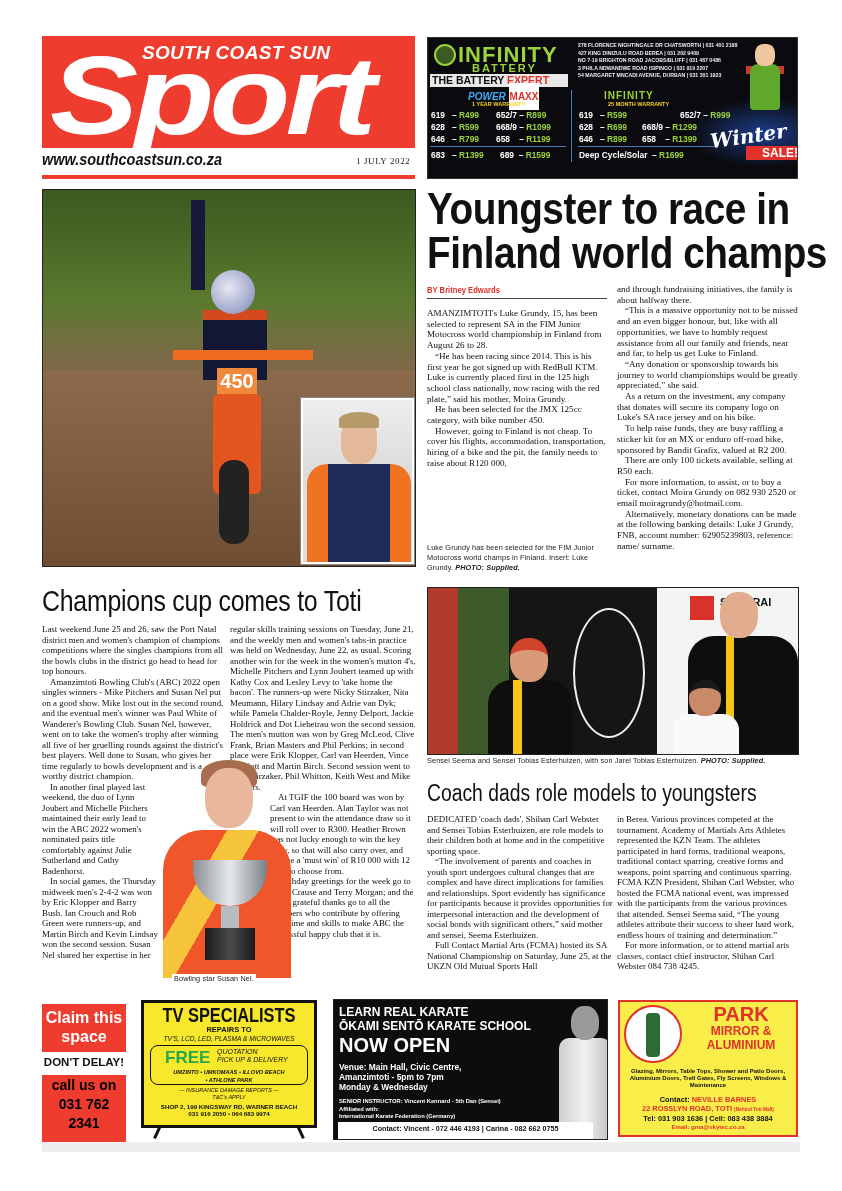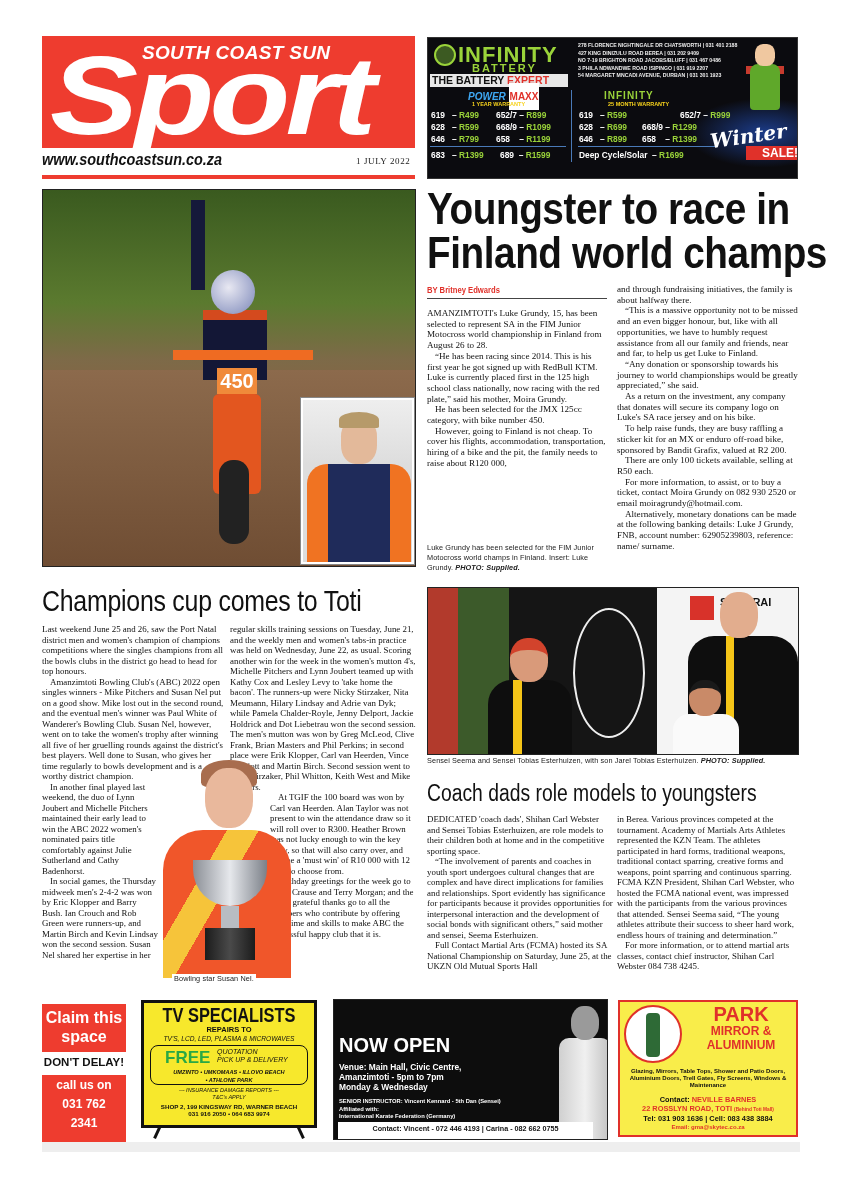--- a/index.html
+++ b/index.html
@@ -95,21 +95,21 @@
   .karate .p3 { position:absolute; left: 243px; top: 92px; width: 70px; height: 76px; }
   .karate .p3 .h { position:absolute; left: 18px; top: 0; width: 32px; height: 36px; border-radius: 45%; background:#c98a68; border-top: 8px solid #1a1a1a; }
   .karate .p3 .b { position:absolute; left: 2px; top: 34px; width: 66px; height: 42px; border-radius: 16px 16px 0 0; background:#fafafa; }
   .karate .logo { position:absolute; left: 262px; top: 8px; width: 24px; height: 24px; background:#d8322a; }
   .karate .samurai { position:absolute; left: 292px; top: 8px; font-family:"Liberation Sans",sans-serif; font-weight:bold; font-size: 11px; color:#111; }
   .h3 { left: 427px; top: 780px; font-family: "Liberation Sans", sans-serif; font-size: 23px; line-height: 26px; transform: scaleX(0.84); transform-origin: left top; white-space: nowrap; }
 
   
   .claim-top { left: 42px; top: 1004px; width: 84px; height: 48px; background: #ee3c2f; color: #fff; font-family: "Liberation Sans", sans-serif; font-weight: bold; font-size: 16px; line-height: 19px; text-align: center; padding-top: 4px; }
   .claim-mid { left: 42px; top: 1056px; width: 84px; font-family: "Liberation Sans", sans-serif; font-weight: bold; font-size: 11.5px; text-align: center; color: #111; }
-  .claim-bot { left: 42px; top: 1075px; width: 84px; height: 72px; background: #ee3c2f; color: #ffffff; font-family: "Liberation Sans", sans-serif; font-weight: bold; font-size: 12px; line-height: 19px; text-align: center; padding-top: 1px; }
+  .claim-bot { left: 42px; top: 1075px; width: 84px; height: 72px; background: #ee3c2f; color: #000000; font-family: "Liberation Sans", sans-serif; font-weight: bold; font-size: 14px; line-height: 19px; text-align: center; padding-top: 1px; }
 
   .tv { left: 141px; top: 1000px; width: 176px; height: 128px; background: #f7e82c; border: 3px solid #111; font-family: "Liberation Sans", sans-serif; text-align: center; color: #111; }
   .tv .t1 { font-weight: bold; font-size: 20px; line-height: 22px; margin-top: 1px; transform: scaleX(0.82); }
   .tv .t2 { font-weight: bold; font-size: 7.5px; line-height: 8px; }
   .tv .t3 { font-style: italic; font-size: 6.6px; line-height: 9px; }
   .tv .box { margin: 2px 6px 0; border: 1.5px solid #111; border-radius: 8px; height: 40px; position: relative; }
   .tv .box .free { position:absolute; left: 14px; top: 2px; font-weight: bold; font-size: 17px; color: #2aa845; }
   .tv .box .q { position:absolute; left: 66px; top: 2px; font-style: italic; font-size: 7px; line-height: 8px; text-align: left; }
   .tv .box .towns { position:absolute; left: 0; top: 22px; width: 100%; font-weight: bold; font-style: italic; font-size: 5.6px; line-height: 8px; }
   .tv .t4 { font-style: italic; font-size: 5.5px; line-height: 7px; margin-top: 2px; }
@@ -329,20 +329,24 @@
     </div>
   <div class="legL"></div>
   <div class="legR"></div>
 </div>
 
 <div class="abs kar">
   <div class="man">
       <div class="b"></div>
       <div class="h"></div>
     </div>
+  <div class="l1">
+      <div>LEARN REAL KARATE</div>
+      <div>ŌKAMI SENTŌ KARATE SCHOOL</div>
+    </div>
   <div class="now">NOW OPEN</div>
   <div class="ven">
       <div>Venue: Main Hall, Civic Centre,</div>
       <div>Amanzimtoti - 5pm to 7pm</div>
       <div>Monday &amp; Wednesday</div>
     </div>
   <div class="inst">
       <div>SENIOR INSTRUCTOR:  Vincent Kennard - 5th Dan (Sensei)</div>
       <div>Affiliated with:</div>
       <div>International Karate Federation (Germany)</div>

